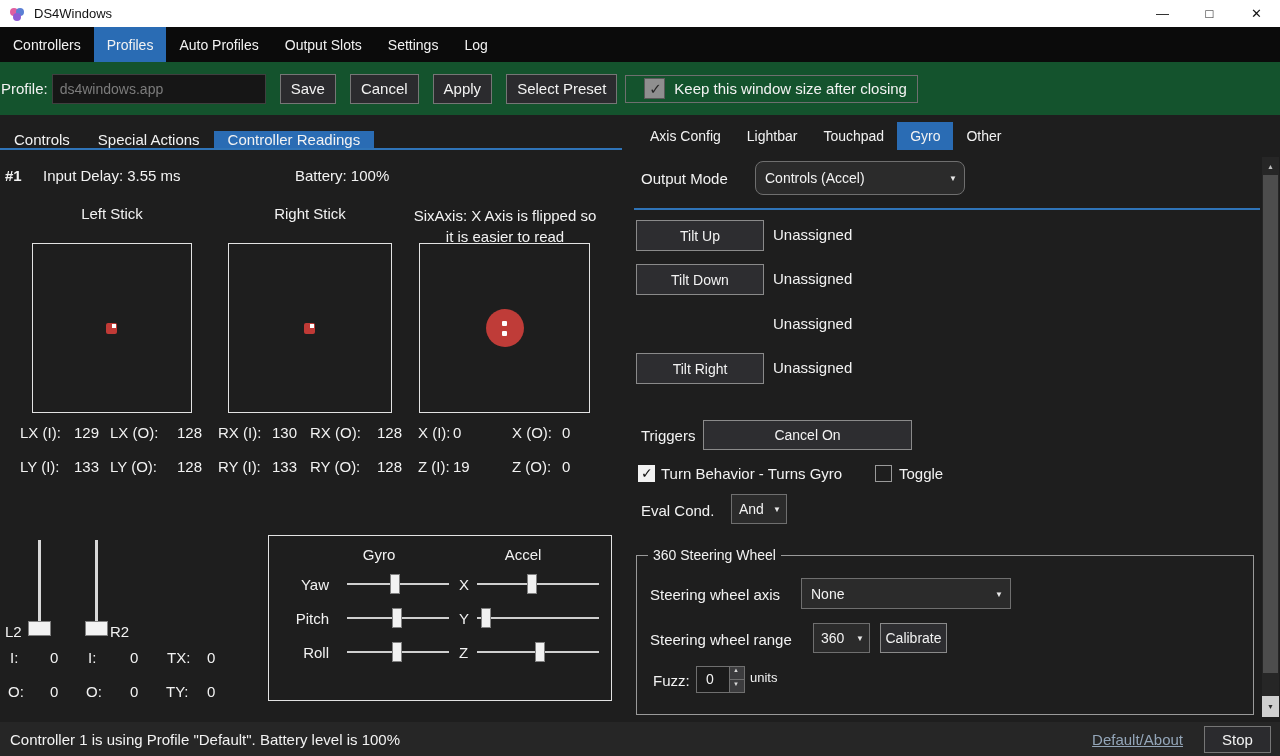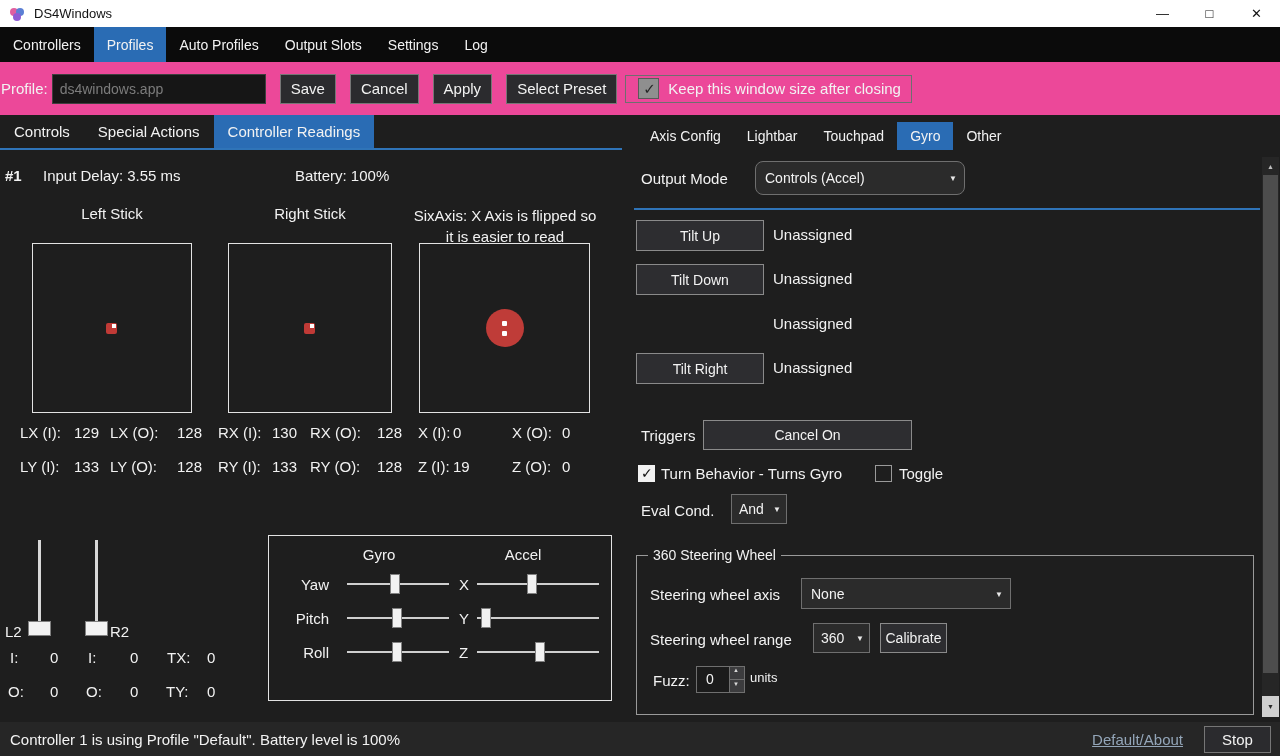--- a/index.html
+++ b/index.html
@@ -16,36 +16,36 @@
   .app-title { margin-left:9px; font-size:13px; color:#111; }
   .win-controls { margin-left:auto; display:flex; height:100%; }
   .win-btn { width:47px; height:100%; display:flex; align-items:center; justify-content:center; font-size:13px; color:#111; background:transparent; border:none; font-family:inherit; }
 
   
   .menubar { position:absolute; left:0; top:27px; width:100%; height:35px; background:#0b0b0b; display:flex; align-items:stretch; }
   .menu-tab { padding:0 13px; display:flex; align-items:center; font-size:14px; color:#f2f2f2; }
   .menu-tab.selected { background:#2a6cb4; }
 
   
-  .profilebar { position:absolute; left:0; top:62px; width:100%; height:53px; background:#ec4899; display:flex; align-items:center; }
+  .profilebar { position:absolute; left:0; top:62px; width:100%; height:53px; background:#14532d; display:flex; align-items:center; }
   .profile-label { font-size:15px; margin-left:1px; }
   .profile-input { width:214px; height:30px; margin-left:4px; background:#161616; border:1px solid #3f3f3f; color:#e8e8e8; font-size:14px; padding:0 7px; font-family:inherit; }
   .profile-input::placeholder { color:#7c7c7c; }
   .pbtn { height:30px; margin-left:14px; padding:0 10px; background:#2b2b2e; border:1px solid #767676; color:#f2f2f2; font-size:15px; font-family:inherit; }
-  .keep-box { height:28px; margin-left:8px; border:1px solid #6f6f6f; display:flex; align-items:center; padding:0 10px 0 12px; gap:9px;text-align:right; }
+  .keep-box { height:28px; margin-left:8px; border:1px solid #6f6f6f; display:flex; align-items:center; padding:0 10px 0 18px; gap:9px;text-align:right; }
   .keep-cb { width:21px; height:21px; background:#8f8f8f; border:1px solid #5a5a5a; position:relative; }
   .keep-cb::after { content:"✓"; position:absolute; left:4px; top:1px; font-size:15px; font-weight:bold; color:#262626; }
   .keep-label { font-size:15px; }
 
   
   .content { position:absolute; left:0; top:115px; width:100%; height:607px; background:#1e1e1e; }
   .left-panel { position:absolute; left:0; top:0; width:630px; height:607px; overflow:hidden; }
   .right-panel { position:absolute; left:634px; top:0; width:646px; height:607px; overflow:hidden; }
 
-  .left-tabs { position:absolute; left:0; top:0; height:33px; display:flex; }
+  .left-tabs { position:absolute; left:0; top:0; height:33px; display:flex;align-items:flex-end; }
   .right-tabs { position:absolute; left:0; top:7px; height:28px; display:flex; padding-left:3px; }
   .side-tab { padding:0 14px; display:flex; align-items:center; font-size:15px; color:#f2f2f2; }
   .right-tabs .side-tab { font-size:14px; padding:0 13px; }
   .side-tab.selected { background:#2a6cb4; }
   .accent-underline { position:absolute; height:2px; background:#2f74b8; }
 
   
   .stick-box { position:absolute; border:1px solid #e3e3e3; }
   .stick-dot { position:absolute; left:50%; top:50%; width:11px; height:11px; margin:-5px 0 0 -6px; background:#c03a36; border-radius:2px; }
   .stick-dot::after { content:""; position:absolute; right:1px; top:1px; width:4px; height:4px; background:#ffffff; }

